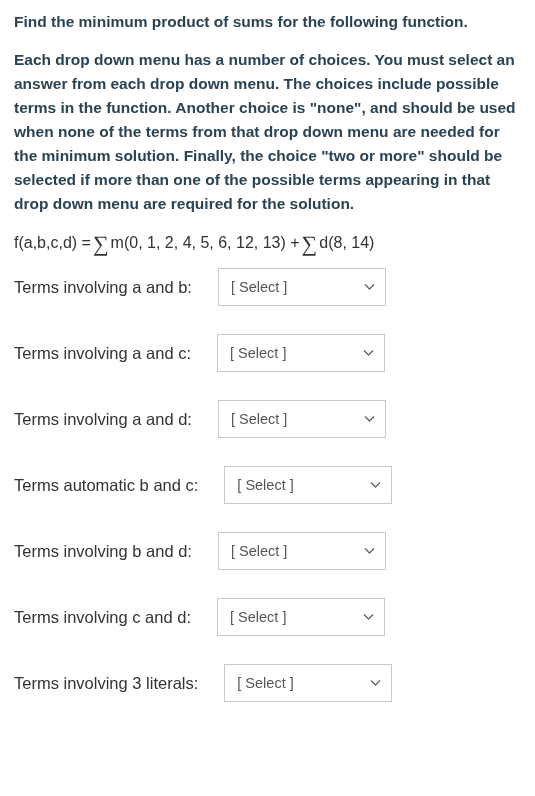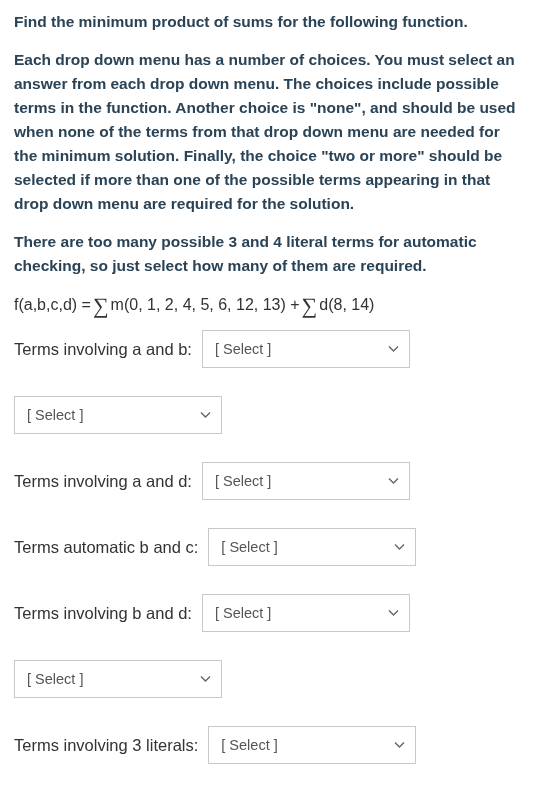--- a/index.html
+++ b/index.html
@@ -31,32 +31,32 @@
   .sigma {
     font-size: 22px;
     font-family: "Cambria Math", "STIXGeneral", serif;
     position: relative;
     top: 1px;
   }
   .question-row {
     display: flex;
     align-items: center;
     margin-bottom: 28px;
-    gap: 10px;
+    gap: 26px;
   }
   .question-label {
     font-size: 16.5px;
     color: #333;
     white-space: nowrap;
   }
   .select-box {
     border: 1px solid #c8c8c8;
     background: #fff;
     height: 38px;
-    width: 208px;
+    width: 168px;
     padding: 0 28px 0 12px;
     font-size: 14.5px;
     color: #555;
     display: flex;
     align-items: center;
     position: relative;
     cursor: pointer;
   }
   .select-box .chevron {
     position: absolute;
@@ -66,21 +66,20 @@
     pointer-events: none;
   }
   .chevron svg { display: block; }
 </style>
 </head>
 <body>
 
 <div class="instructions">
   <p>Find the minimum product of sums for the following function.</p>
   <p>Each drop down menu has a number of choices. You must select an answer from each drop down menu. The choices include possible terms in the function. Another choice is "none", and should be used when none of the terms from that drop down menu are needed for the minimum solution. Finally, the choice "two or more" should be selected if more than one of the possible terms appearing in that drop down menu are required for the solution.</p>
-  <p>There are too many possible 3 and 4 literal terms for automatic checking, so just select how many of them are required.</p>
 </div>
 
 <div class="formula">
   <span>f(a,b,c,d) = </span>
   <span class="sigma">∑</span>
   <span>m(0, 1, 2, 4, 5, 6, 12, 13) + </span>
   <span class="sigma">∑</span>
   <span>d(8, 14)</span>
 </div>
 
@@ -90,20 +89,21 @@
     <span>[ Select ]</span>
     <span class="chevron">
       <svg width="11" height="7" viewBox="0 0 11 7">
           <path d="M1 1 L5.5 5.5 L10 1" stroke="#666" stroke-width="1.4" fill="none"></path>
         </svg>
     </span>
   </div>
 </div>
 
 <div class="question-row">
+  <span class="question-label">Terms involving a and c:</span>
   <div class="select-box">
     <span>[ Select ]</span>
     <span class="chevron">
       <svg width="11" height="7" viewBox="0 0 11 7">
           <path d="M1 1 L5.5 5.5 L10 1" stroke="#666" stroke-width="1.4" fill="none"></path>
         </svg>
     </span>
   </div>
 </div>
 
@@ -137,20 +137,21 @@
     <span>[ Select ]</span>
     <span class="chevron">
       <svg width="11" height="7" viewBox="0 0 11 7">
           <path d="M1 1 L5.5 5.5 L10 1" stroke="#666" stroke-width="1.4" fill="none"></path>
         </svg>
     </span>
   </div>
 </div>
 
 <div class="question-row">
+  <span class="question-label">Terms involving c and d:</span>
   <div class="select-box">
     <span>[ Select ]</span>
     <span class="chevron">
       <svg width="11" height="7" viewBox="0 0 11 7">
           <path d="M1 1 L5.5 5.5 L10 1" stroke="#666" stroke-width="1.4" fill="none"></path>
         </svg>
     </span>
   </div>
 </div>
 

